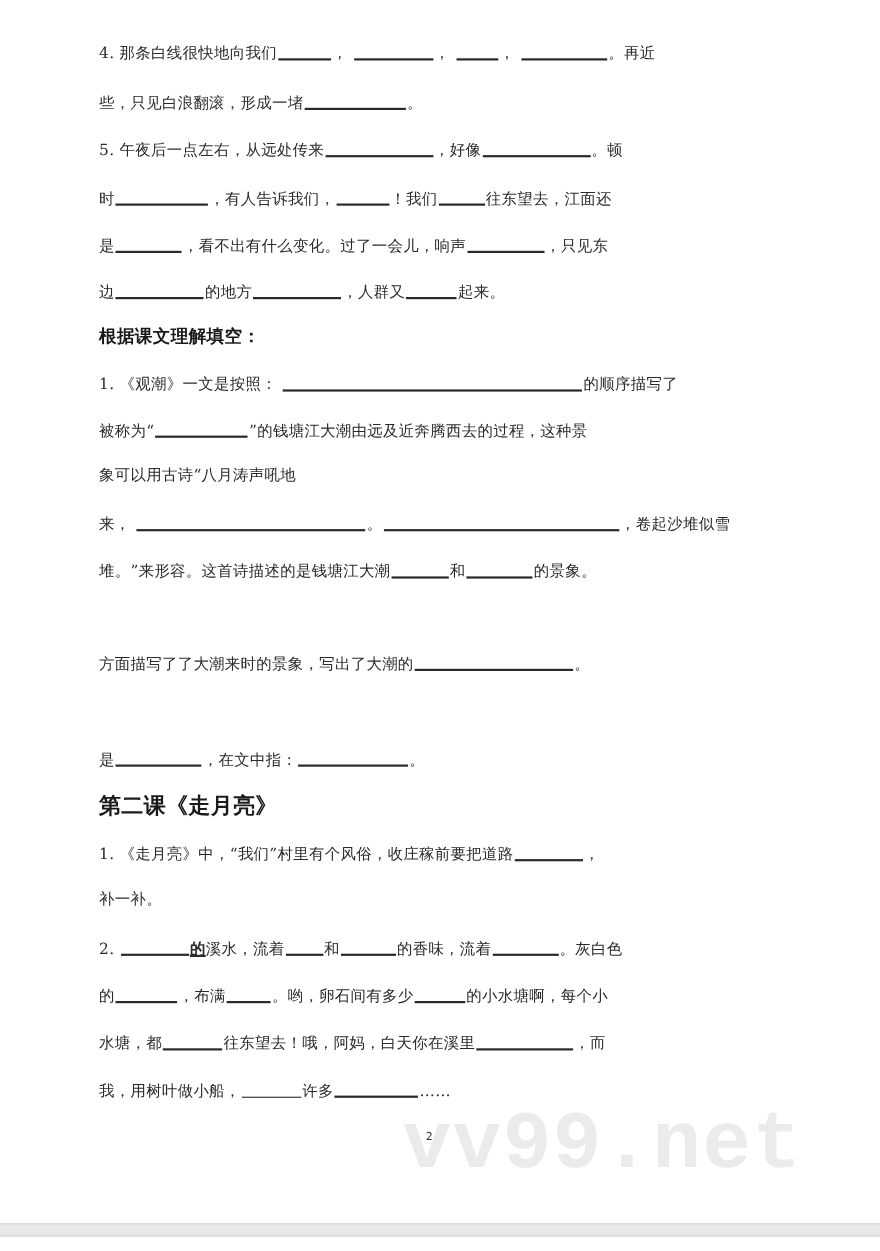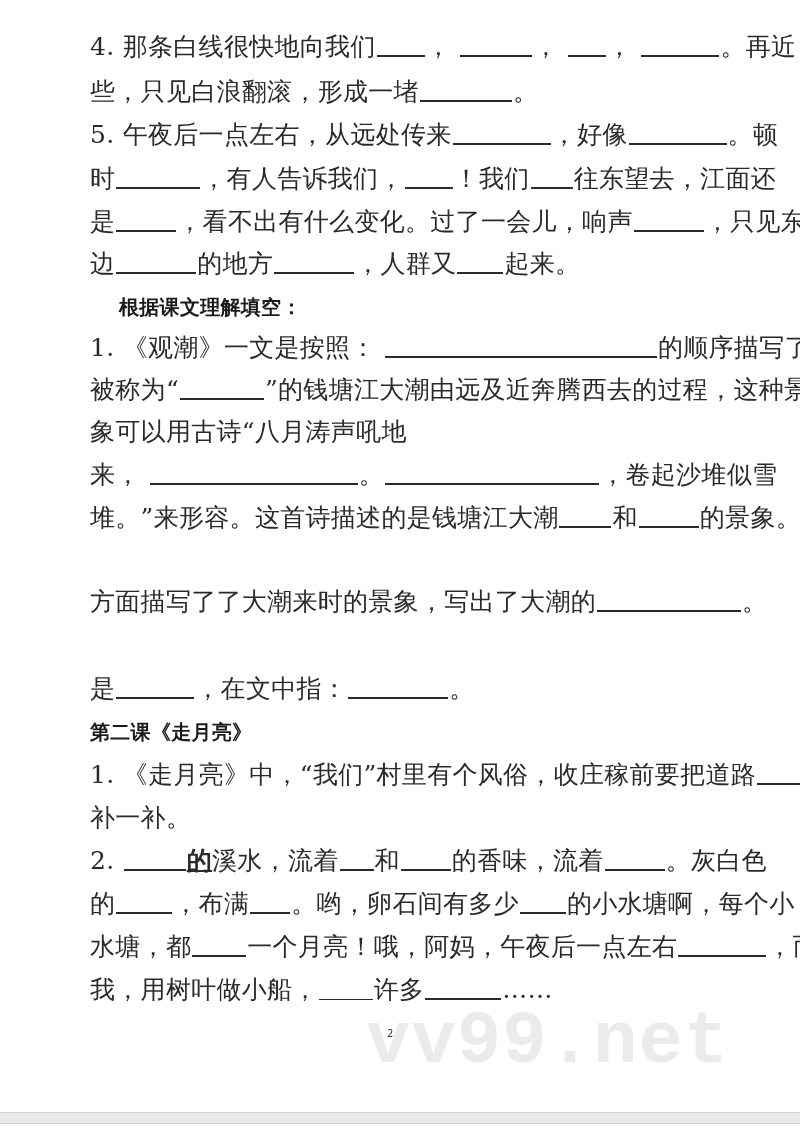--- a/index.html
+++ b/index.html
@@ -3,24 +3,24 @@
 <meta charset="utf-8">
 <style>
   html, body { margin: 0; padding: 0; }
   body {
     width: 800px; height: 1137px; background: #ffffff; position: relative; overflow: hidden;
     font-family: "DejaVu Serif", "Liberation Serif", serif; color: #2a2a2a;
   }
   .page { position: absolute; left: 0; top: 0; width: 800px; height: 1112px; background: #fff; }
   .line {
     position: absolute; left: 90px; width: 620px; white-space: nowrap;
-    font-size: 25px; line-height: 24px; letter-spacing: 0.3px;
+    font-size: 14px; line-height: 24px; letter-spacing: 0.3px;
   }
   .blank { display: inline-block; border-bottom: 2px solid #2a2a2a; height: 18px; vertical-align: -2px; margin: 0 1px; }
-  .heading { font-family: Liberation Sans, sans-serif; font-weight: bold; font-size: 20px; color: #1a1a1a; margin-left: 29px; }
+  .heading { font-family: Liberation Mono, monospace; font-weight: bold; font-size: 16px; color: #1a1a1a; }
   .heading-lg { font-family: "DejaVu Sans", "Liberation Sans", sans-serif; font-weight: bold; font-size: 20px; color: #1a1a1a; }
   .bold-u { font-weight: bold; text-decoration: underline; text-decoration-thickness: 2px; }
   .page-num { position: absolute; left: 387px; top: 1028px; font-family: "DejaVu Sans", sans-serif; font-size: 10px; color: #333; }
   .watermark {
     position: absolute; left: 366px; top: 1000px; font-family: Liberation Mono, monospace;
     font-weight: bold; font-size: 74px; color: #ebebeb; letter-spacing: 1px; z-index: 0;
   }
   .sep { position: absolute; left: 0; top: 1112px; width: 800px; height: 12px; background: #e9e9e9; border-top: 1px solid #d2d2d2; border-bottom: 1px solid #d2d2d2; box-sizing: border-box; }
   .line, .page-num { z-index: 1; }
 </style>
@@ -84,21 +84,21 @@
     <span>补一补。</span>
   </div>
 
   <div class="line" style="top:849px">
     <span>2. </span><span class="blank" style="width:62px"></span><span class="bold-u">的</span><span>溪水，流着</span><span class="blank" style="width:34px"></span><span>和</span><span class="blank" style="width:50px"></span><span>的香味，流着</span><span class="blank" style="width:60px"></span><span>。灰白色</span>
   </div>
   <div class="line" style="top:892px">
     <span>的</span><span class="blank" style="width:56px"></span><span>，布满</span><span class="blank" style="width:40px"></span><span>。哟，卵石间有多少</span><span class="blank" style="width:46px"></span><span>的小水塘啊，每个小</span>
   </div>
   <div class="line" style="top:935px">
-    <span>水塘，都</span><span class="blank" style="width:54px"></span><span>一个月亮！哦，阿妈，午夜后一点左右</span><span class="blank" style="width:88px"></span><span>，而</span>
+    <span>水塘，都</span><span class="blank" style="width:54px"></span><span>往东望去！哦，阿妈，白天你在溪里</span><span class="blank" style="width:88px"></span><span>，而</span>
   </div>
   <div class="line" style="top:978px">
     <span>我，用树叶做小船，</span><span class="blank" style="width:54px; border-bottom-width:1px"></span><span>许多</span><span class="blank" style="width:76px"></span><span>……</span>
   </div>
 
   <div class="watermark">vv99.net</div>
   <div class="page-num">2</div>
 </div>
 
 <div class="sep"></div>

